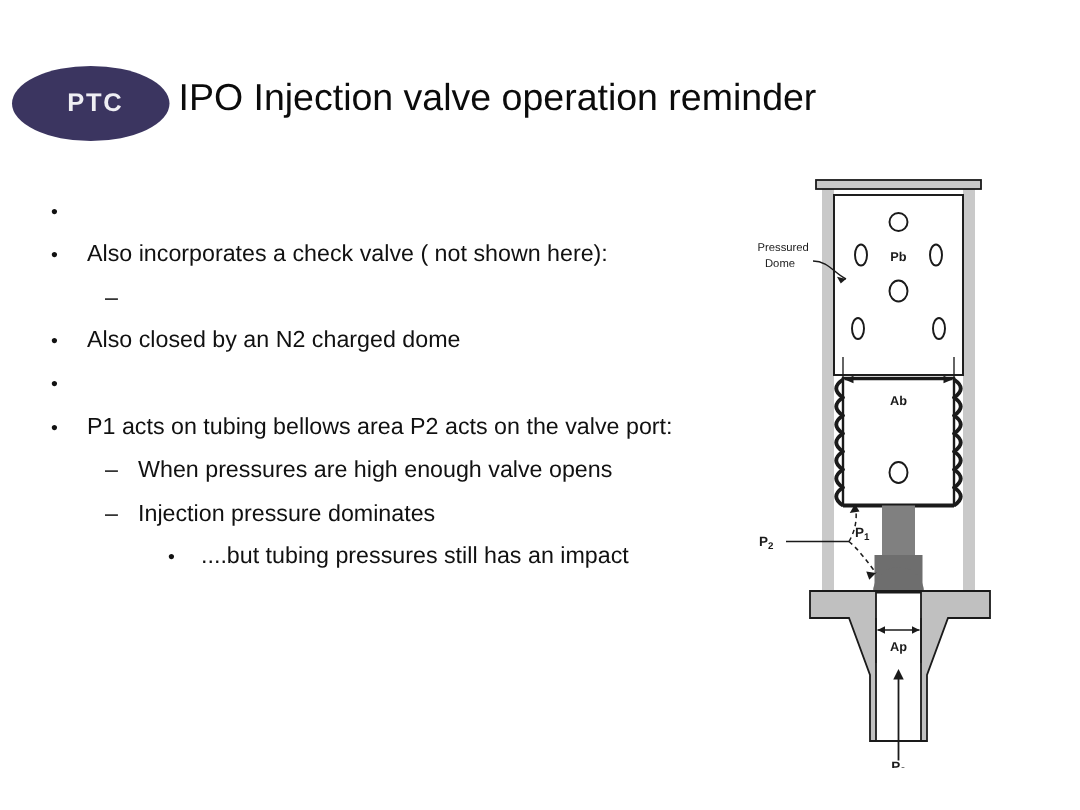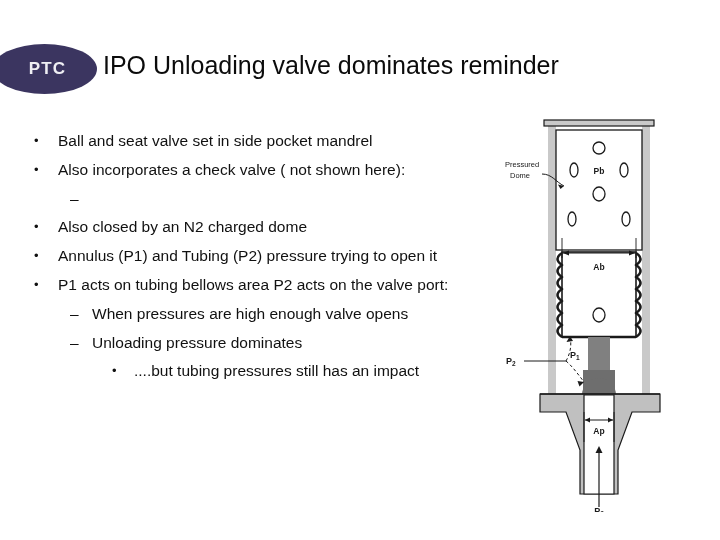--- a/index.html
+++ b/index.html
@@ -19,21 +19,21 @@
   
   #slide {
     position: absolute;
     inset: 0;
     background: #ffffff;
   }
 
   
   #title-bar {
     position: absolute;
-    left: 0;
+    left: 16px;
     top: 44px;
     width: 656px;
     height: 52px;
   }
   #logo-badge {
     position: absolute;
     left: -8px;
     top: 0px;
     width: 105px;
     height: 50px;
@@ -104,62 +104,60 @@
 </style>
 </head>
 <body>
 
 <div id="slide">
 
   <div id="title-bar">
     <div id="logo-badge">
       <span id="logo-text">PTC</span>
     </div>
-    <div id="slide-title">IPO Unloading valve dominates reminder</div>
+    <div id="slide-title">IPO Injection valve operation reminder</div>
   </div>
 
   <div id="body-list">
 
     <div class="li lvl1">
       <span class="mark">•</span>
-      <span class="txt">Ball and seat valve set in side pocket mandrel</span>
     </div>
 
     <div class="li lvl1">
       <span class="mark">•</span>
       <span class="txt">Also incorporates a check valve ( not shown here):</span>
     </div>
 
     <div class="li lvl2">
       <span class="mark">–</span>
     </div>
 
     <div class="li lvl1">
       <span class="mark">•</span>
       <span class="txt">Also closed by an N2 charged dome</span>
     </div>
 
     <div class="li lvl1">
       <span class="mark">•</span>
-      <span class="txt">Annulus (P1) and Tubing (P2) pressure trying to open it</span>
     </div>
 
     <div class="li lvl1">
       <span class="mark">•</span>
       <span class="txt">P1 acts on tubing bellows area P2 acts on the valve port:</span>
     </div>
 
     <div class="li lvl2">
       <span class="mark">–</span>
       <span class="txt">When pressures are high enough valve opens</span>
     </div>
 
     <div class="li lvl2">
       <span class="mark">–</span>
-      <span class="txt">Unloading pressure dominates</span>
+      <span class="txt">Injection pressure dominates</span>
     </div>
 
     <div class="li lvl3">
       <span class="mark">•</span>
       <span class="txt">....but tubing pressures  still has an impact</span>
     </div>
 
   </div>
 
   <div id="diagram">

